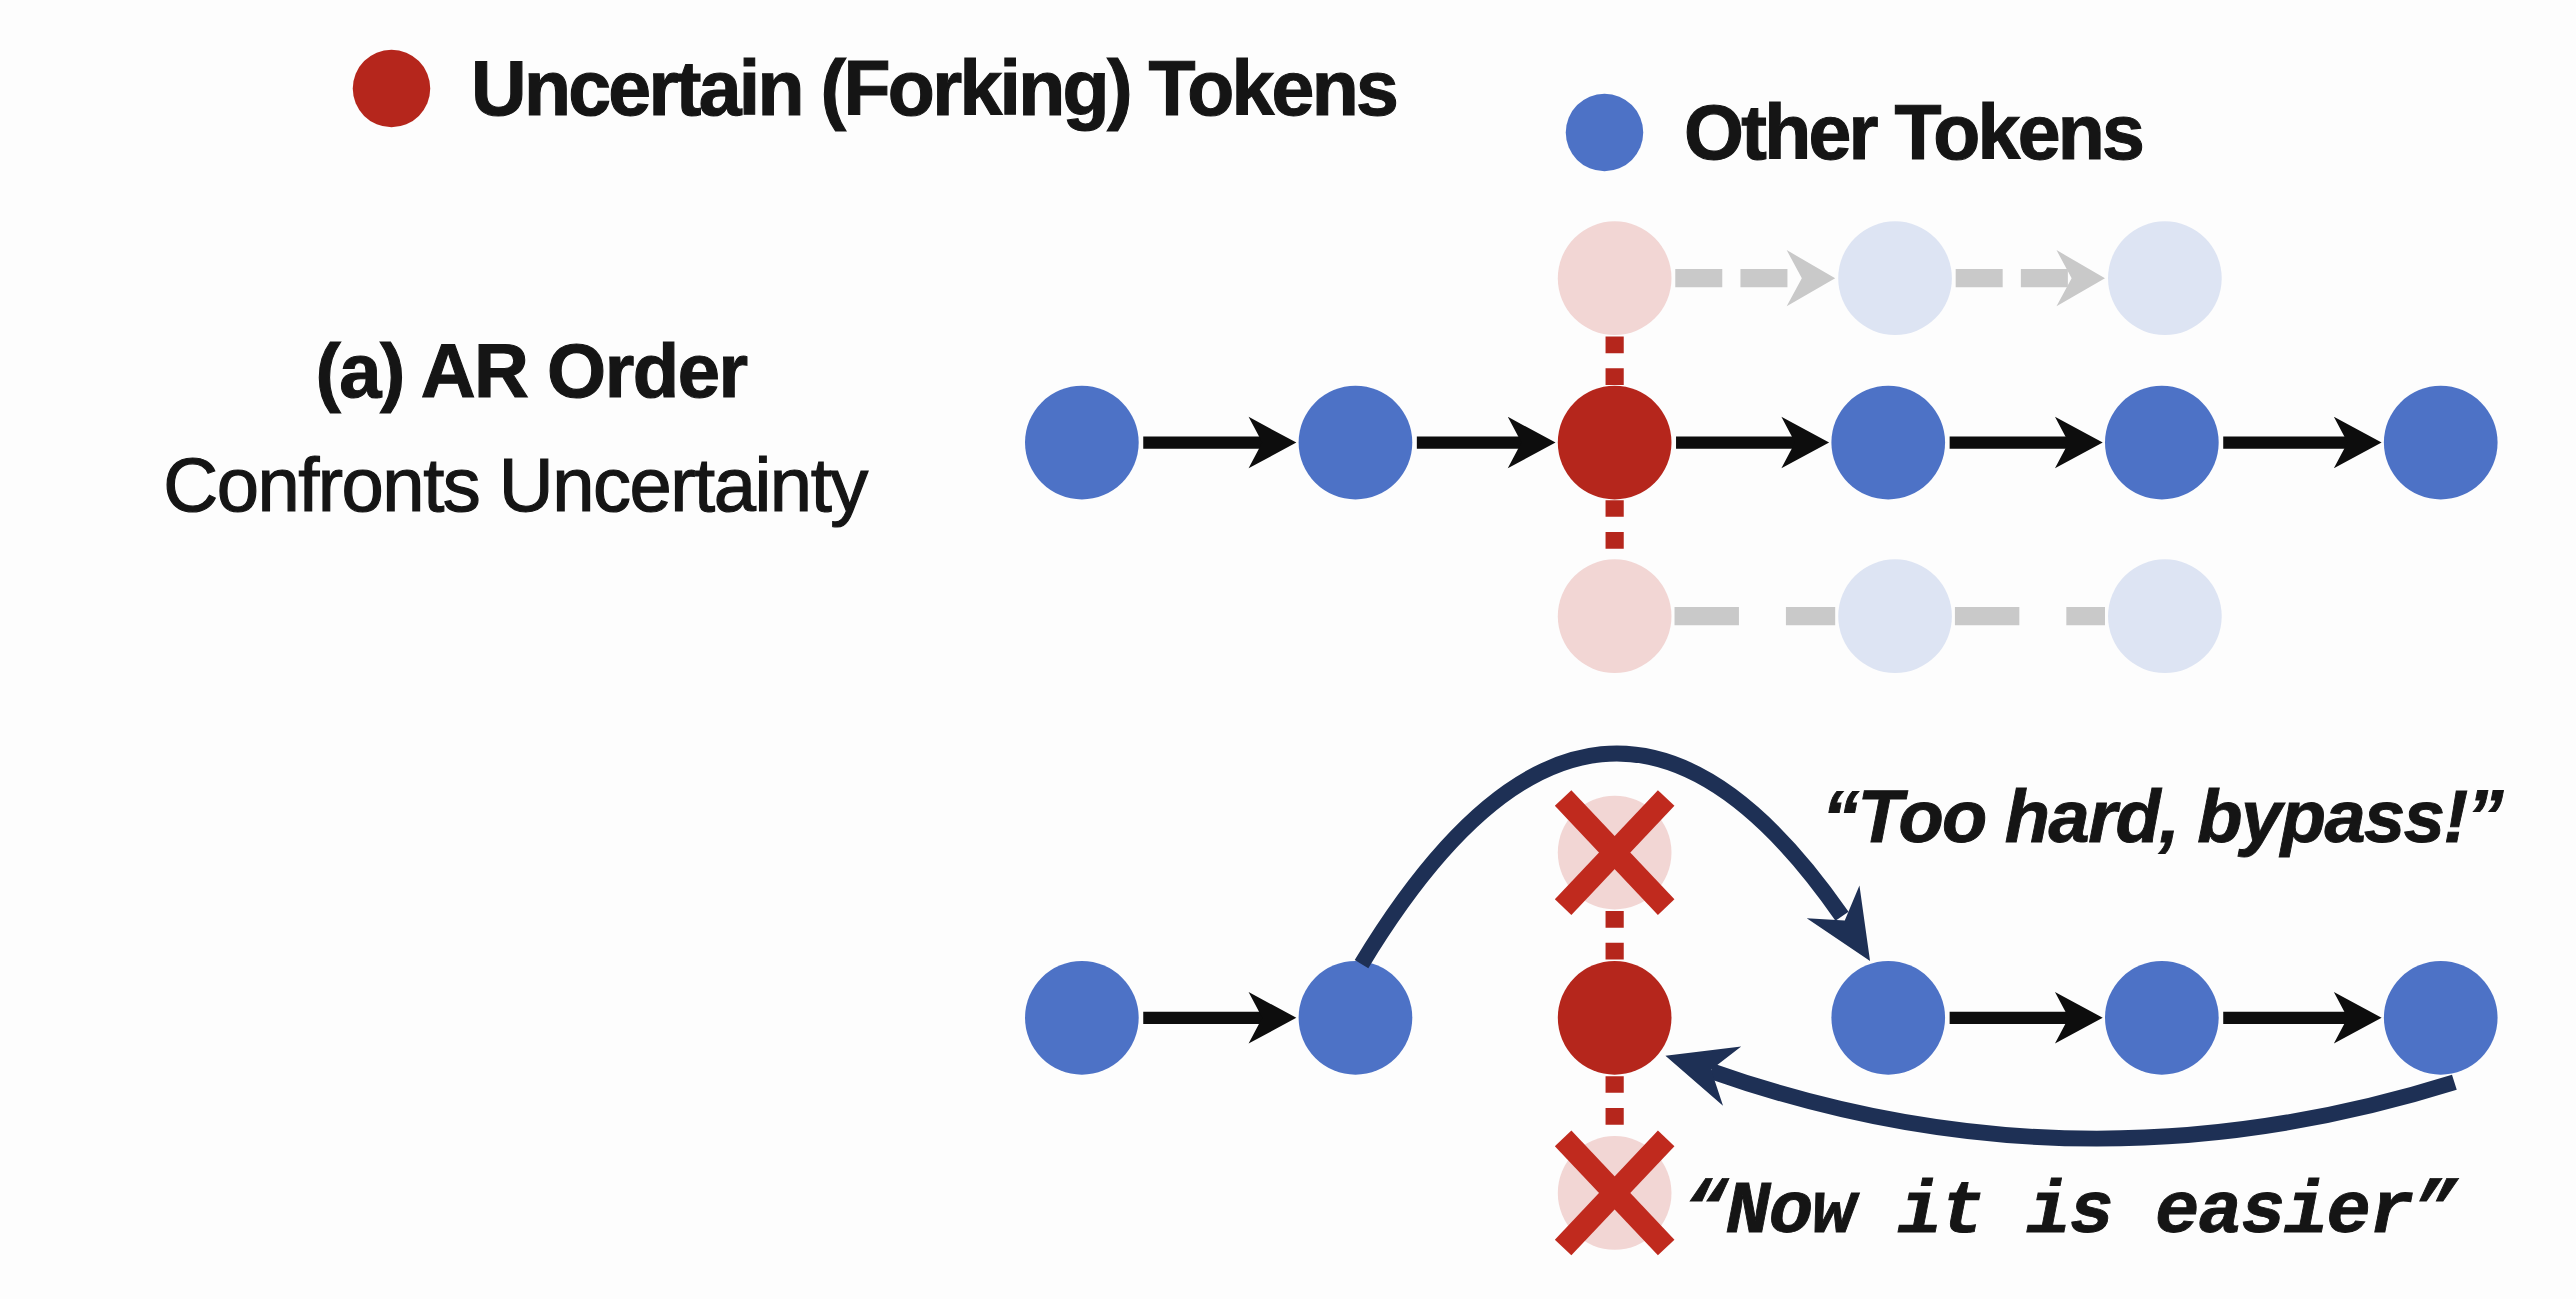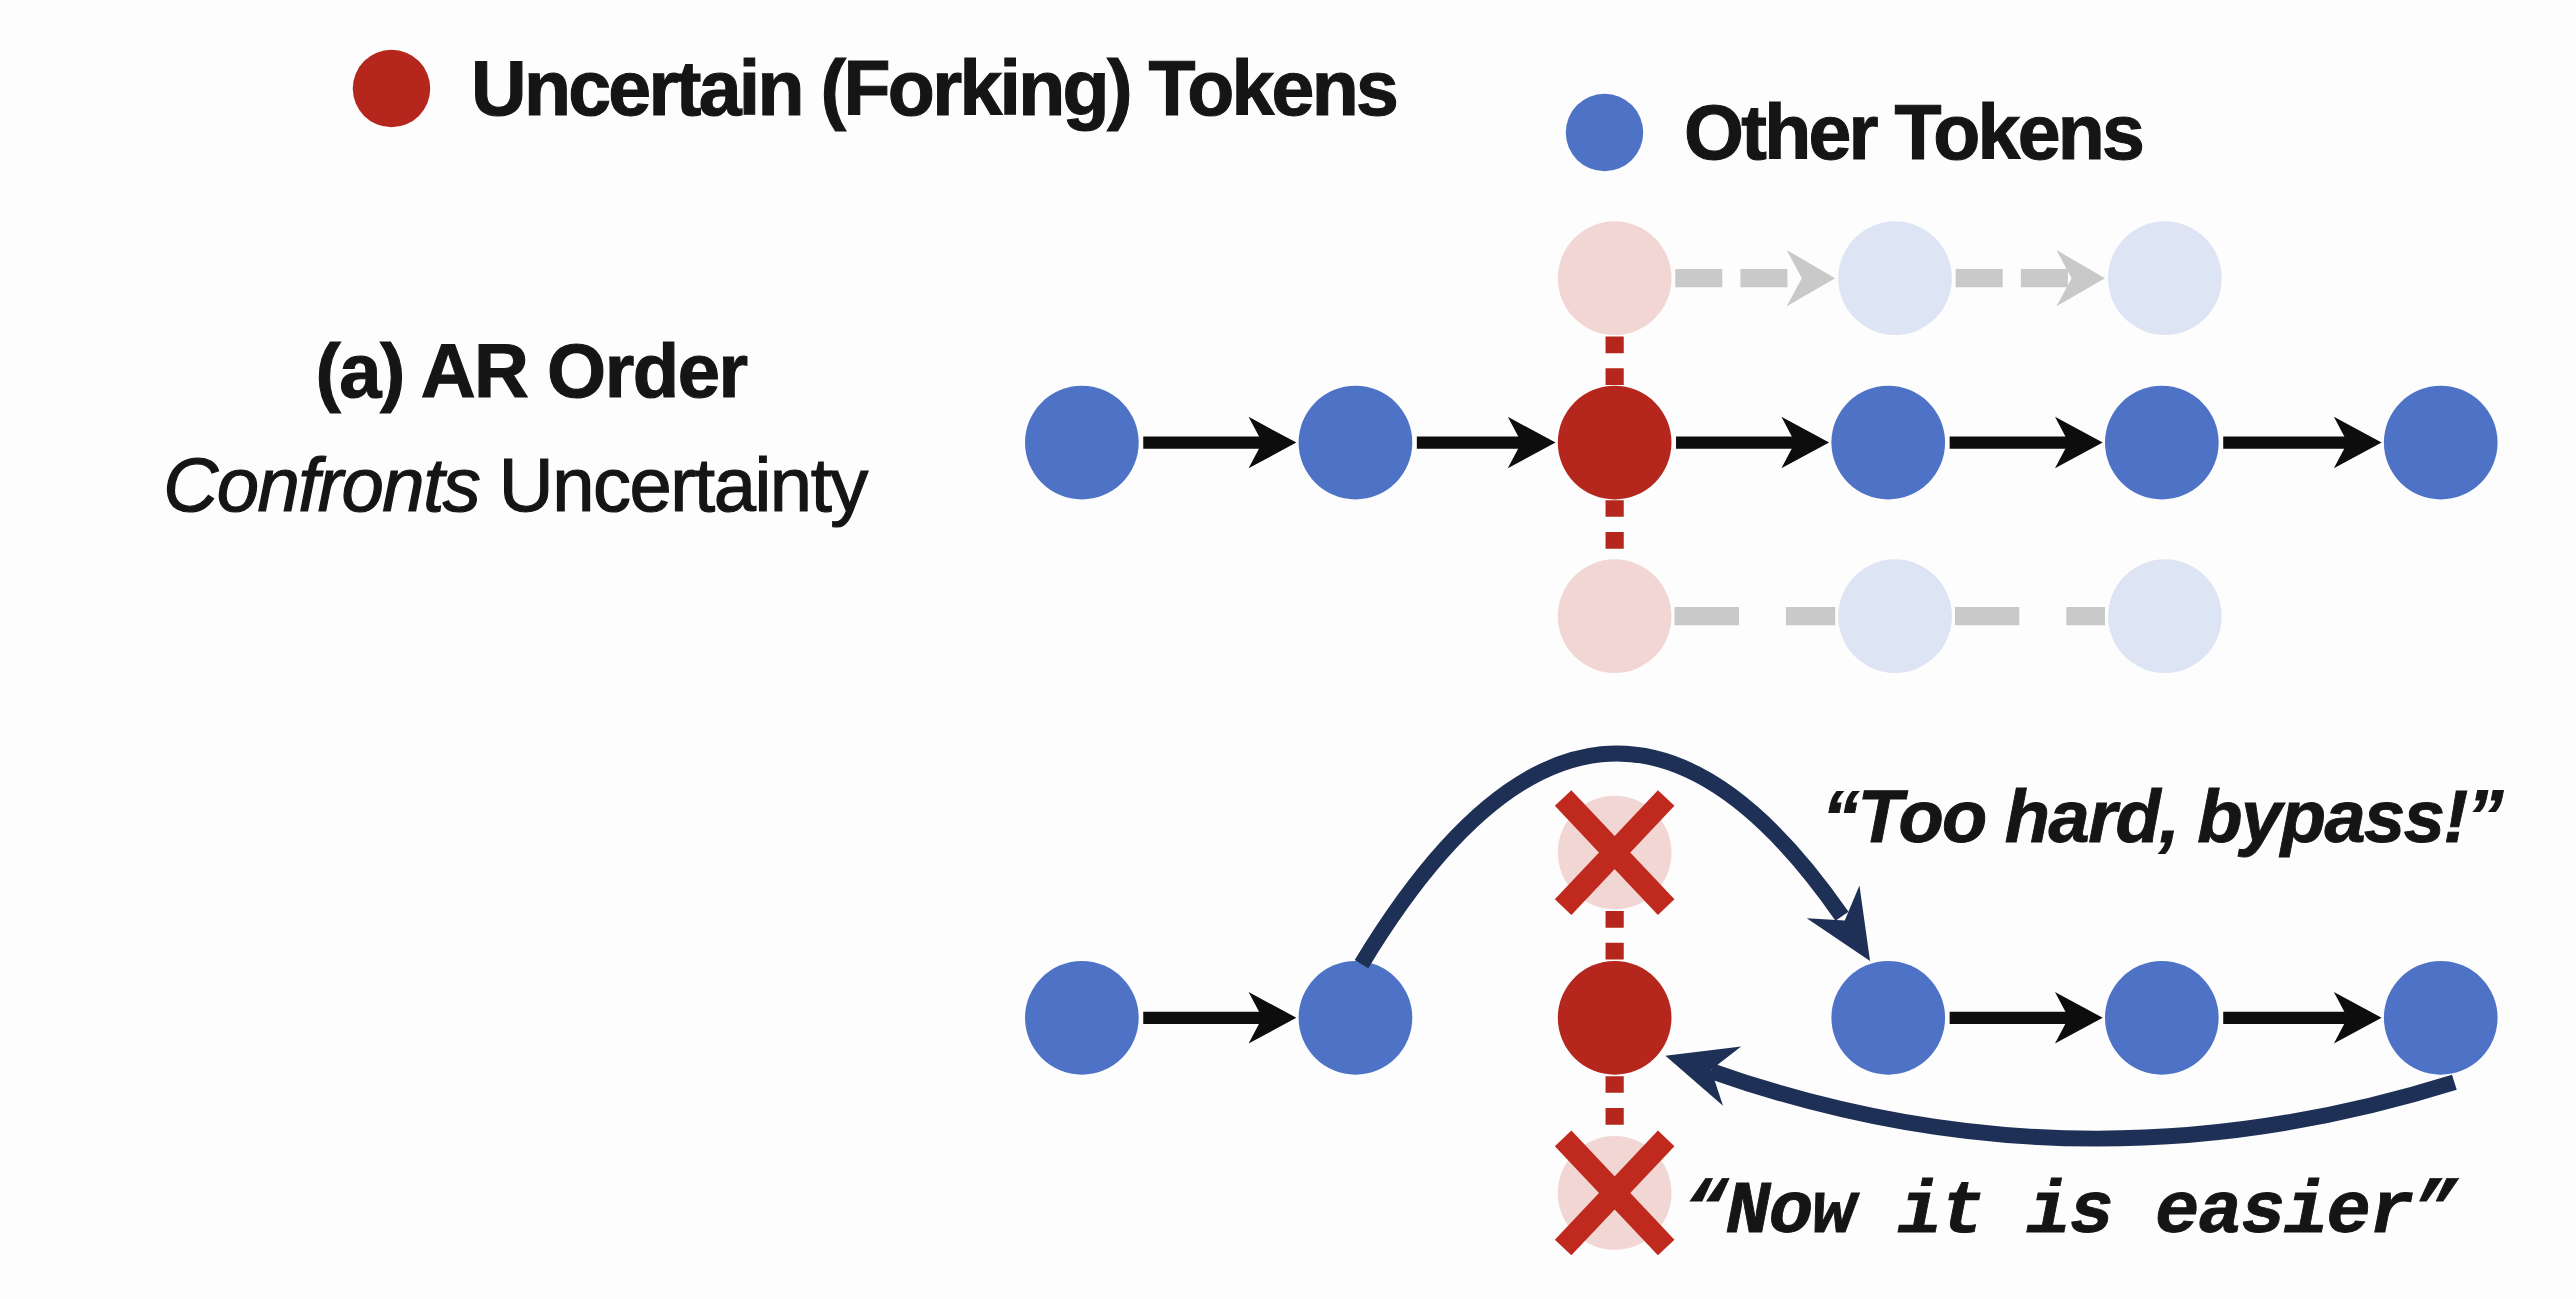--- a/index.html
+++ b/index.html
@@ -7,21 +7,21 @@
           font-family:"Liberation Sans","DejaVu Sans",sans-serif;color:#151515;}
   #diagram-svg{position:absolute;left:0;top:0;}
   .legend-item{position:absolute;top:49px;height:79px;display:flex;align-items:center;gap:40px;}
   .legend-label{font-size:77px;font-weight:700;letter-spacing:-2.7px;white-space:nowrap;
                 -webkit-text-stroke:1.1px currentColor;}
   .sec-line{position:absolute;text-align:center;white-space:nowrap;}
   .sec-title{font-size:76px;font-weight:700;letter-spacing:-1.5px;line-height:79px;
              -webkit-text-stroke:1.1px currentColor;}
   .sec-sub{font-size:76px;font-weight:400;letter-spacing:-1.5px;line-height:80px;
            -webkit-text-stroke:1.2px currentColor;}
-  .sec-sub .ital{font-style:italic;text-align:center;}
+  .sec-sub .ital{text-align:center;}
   .quote{position:absolute;text-align:center;white-space:nowrap;font-size:74px;font-weight:700;
          font-style:italic;letter-spacing:-1.5px;line-height:77px;-webkit-text-stroke:0.9px currentColor;}
   .dot{display:block;}
 </style>
 </head>
 <body>
 
 <div id="canvas">
 
   <svg id="diagram-svg" width="2576" height="1299" viewBox="0 0 3398 1714">

